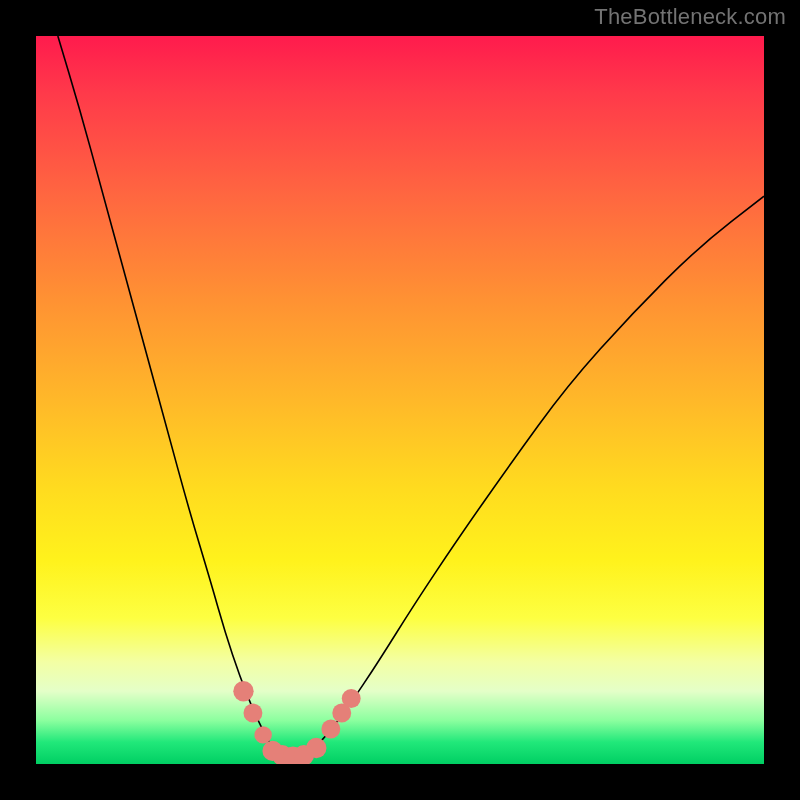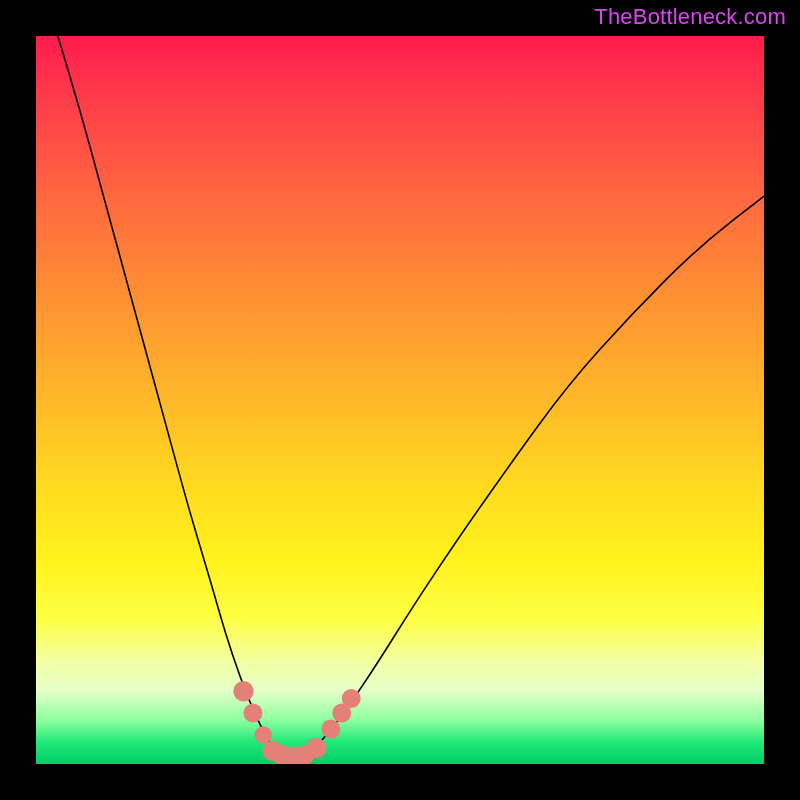--- a/index.html
+++ b/index.html
@@ -18,21 +18,21 @@
     width: 800px;
     height: 800px;
     background: #000;
   }
   .watermark {
     position: absolute;
     top: 4px;
     right: 14px;
     font-size: 22px;
     font-weight: 400;
-    color: #d946ef;
+    color: #737373;
     letter-spacing: 0.2px;
     z-index: 10;
   }
   .plot-area {
     position: absolute;
     left: 36px;
     top: 36px;
     width: 728px;
     height: 728px;
     overflow: hidden;

